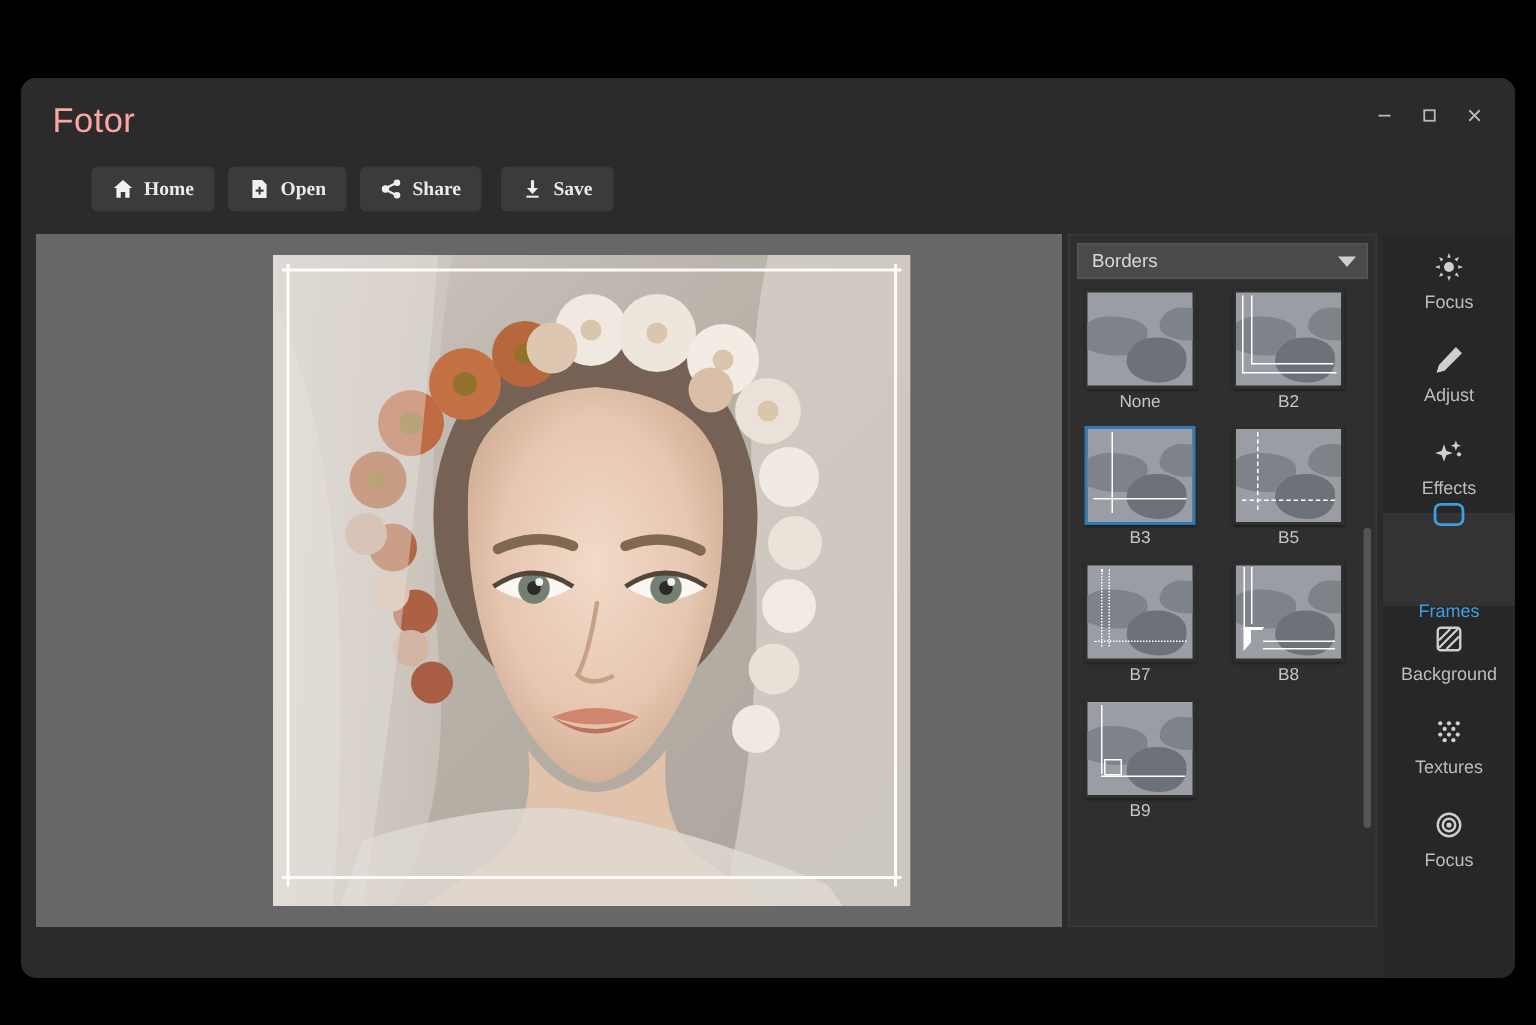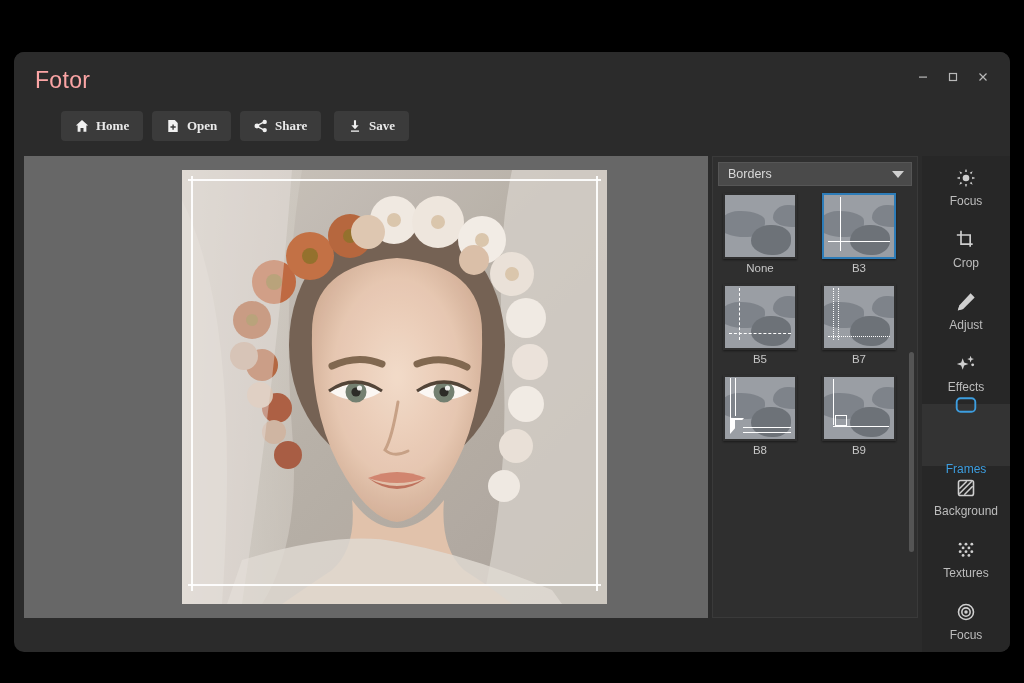--- a/index.html
+++ b/index.html
@@ -276,20 +276,36 @@
             <div class="bimg">
               <div class="blob" style="left:-6px;top:16px;width:46px;height:26px;"></div>
               <div class="blob2" style="left:26px;top:30px;width:40px;height:30px;"></div>
               <div class="blob" style="left:48px;top:10px;width:34px;height:22px;"></div>
             </div>
           </div>
           <div class="bcap">None</div>
         </div>
 
 
+        <div class="bcell">
+          <div class="bthumb">
+            <div class="bimg">
+              <div class="blob" style="left:-6px;top:16px;width:46px;height:26px;"></div>
+              <div class="blob2" style="left:26px;top:30px;width:40px;height:30px;"></div>
+              <div class="blob" style="left:48px;top:10px;width:34px;height:22px;"></div>
+              <div class="bmark">
+                <div class="bm v" style="left:4px;top:2px;height:52px;"></div>
+                <div class="bm h" style="left:4px;top:53px;width:63px;"></div>
+                <div class="bm v" style="left:10px;top:2px;height:46px;"></div>
+                <div class="bm h" style="left:10px;top:47px;width:55px;"></div>
+              </div>
+            </div>
+          </div>
+          <div class="bcap">B2</div>
+        </div>
 
         <div class="bcell">
           <div class="bthumb sel">
             <div class="bimg">
               <div class="blob" style="left:-6px;top:16px;width:46px;height:26px;"></div>
               <div class="blob2" style="left:26px;top:30px;width:40px;height:30px;"></div>
               <div class="blob" style="left:48px;top:10px;width:34px;height:22px;"></div>
               <div class="bmark">
                 <div class="bm v" style="left:16px;top:2px;height:54px;"></div>
                 <div class="bm h" style="left:4px;top:46px;width:62px;"></div>
@@ -375,29 +391,20 @@
       <div class="rtool">
         <span class="ric">
           <svg width="20" height="20" viewBox="0 0 24 24" fill="#cfcfcf">
             <circle cx="12" cy="12" r="4"></circle>
             <path d="M12 0.8 L13.4 4.6 L10.6 4.6 Z M12 23.2 L10.6 19.4 L13.4 19.4 Z M0.8 12 L4.6 10.6 L4.6 13.4 Z M23.2 12 L19.4 13.4 L19.4 10.6 Z M4 4 L7.6 5.6 L5.6 7.6 Z M20 20 L16.4 18.4 L18.4 16.4 Z M20 4 L18.4 7.6 L16.4 5.6 Z M4 20 L5.6 16.4 L7.6 18.4 Z"></path>
           </svg>
         </span>
         <span class="rlb">Focus</span>
       </div>
 
-      <div class="rtool">
-        <span class="ric">
-          <svg width="20" height="20" viewBox="0 0 24 24" fill="none" stroke="#cfcfcf" stroke-width="2">
-            <path d="M6 1 V17 H20"></path>
-              <path d="M1 6 H17 V20"></path>
-          </svg>
-        </span>
-        <span class="rlb">Crop</span>
-      </div>
 
       <div class="rtool">
         <span class="ric">
           <svg width="20" height="20" viewBox="0 0 24 24" fill="#cfcfcf">
             <path d="M17.5 1.6 L22.4 6.5 L8.6 20.3 L2.2 22.2 L4.1 15.8 Z M4.1 15.8 L8.6 20.3"></path>
             <path d="M3 21.5 L2.2 22.2 L4.1 15.8 L8.6 20.3 Z"></path>
           </svg>
         </span>
         <span class="rlb">Adjust</span>
       </div>

